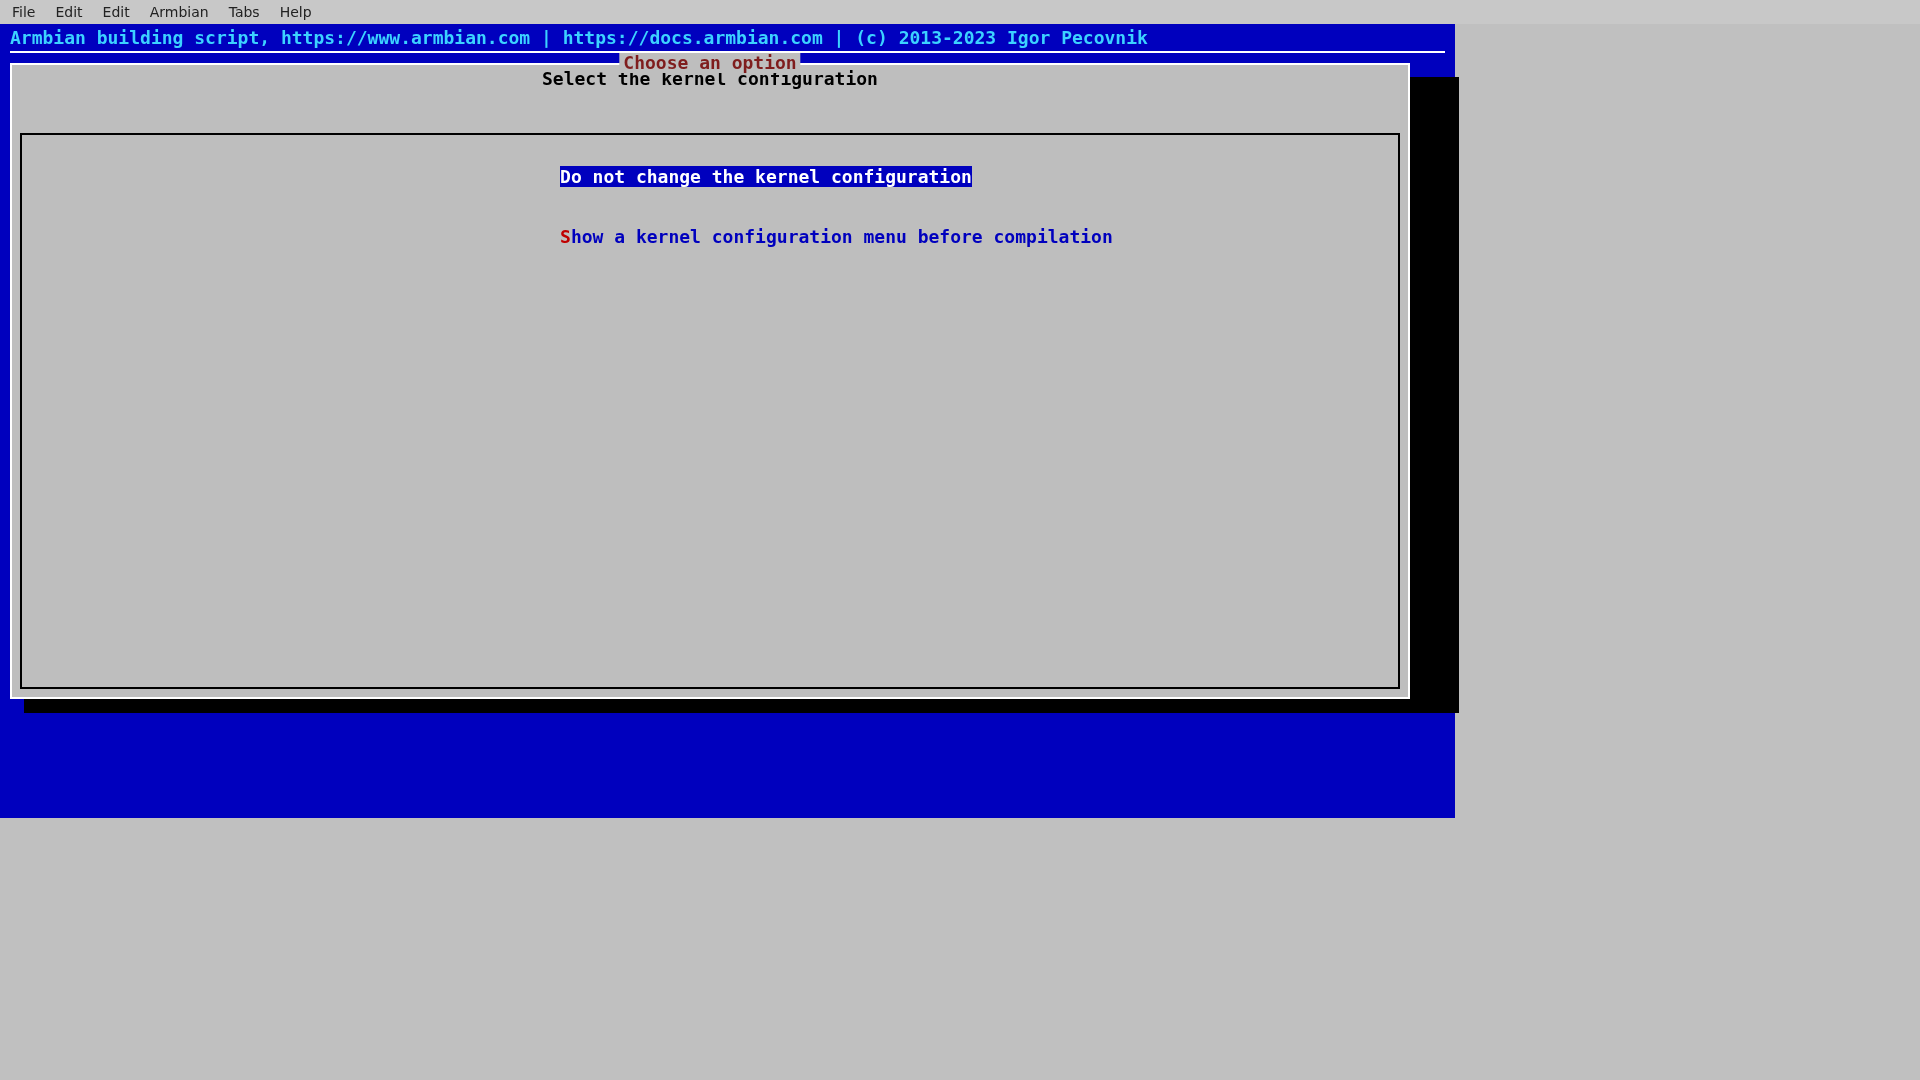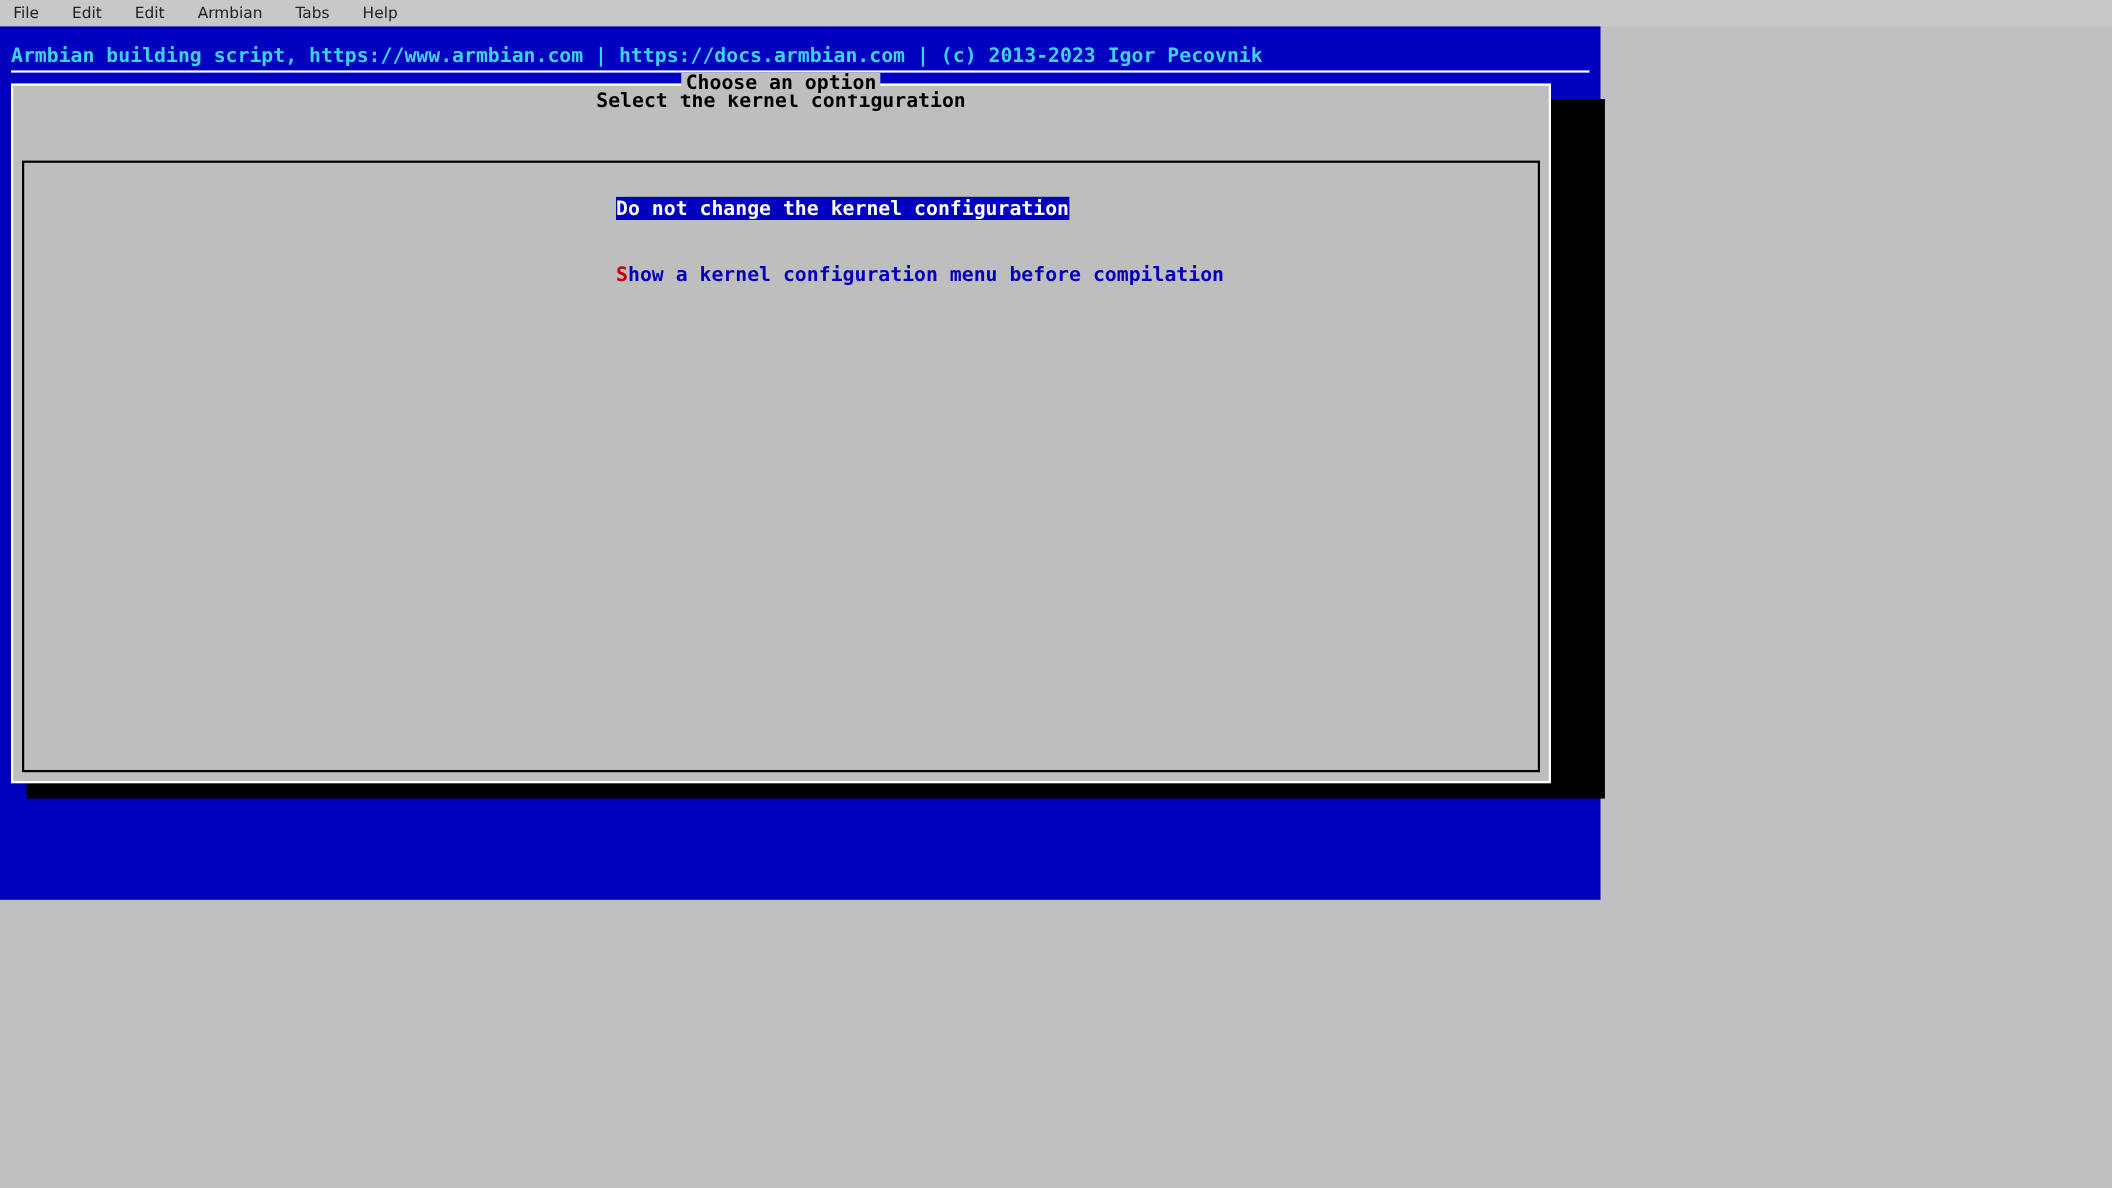--- a/index.html
+++ b/index.html
@@ -14,40 +14,40 @@
 
   .menubar {
     height: 24px;
     background: #c8c8c8;
     display: flex;
     align-items: center;
     padding: 0 4px;
     font-family: "DejaVu Sans", sans-serif;
     font-size: 14px;
     color: #222;
-    gap: 14px;
+    gap: 4px;
   }
   .menubar .mitem { padding: 2px 8px; cursor: default; }
 
   .terminal {
     width: 1455px;
     height: 794px;
     background: #0000be;
     color: #bebebe;
     line-height: 20px;
     font-family: "DejaVu Sans Mono", "Liberation Mono", monospace;
     font-size: 18px;
     font-weight: bold;
     position: relative;
     padding: 0 10px;
   }
   .term-header {
     white-space: pre;
     color: #3cd2ff;
-    padding-top: 17px;
+    padding-top: 4px;
   }
   .term-rule {
     height: 2px;
     background: #ffffff;
     margin: 3px 0 10px 0;
   }
   .shadow-wrap {
     position: relative;
     margin-top: 4px;
   }
@@ -68,21 +68,21 @@
     border: 2px solid #ffffff;
     padding: 2px 8px 8px 8px;
     width: 1400px;
   }
   .dialog-title {
     position: absolute;
     top: -12px;
     left: 50%;
     transform: translateX(-50%);
     background: #bebebe;
-    color: #000000;
+    color: #7f1d1d;
     padding: 0 4px;
     white-space: pre;
   }
   .dialog-prompt {
     color: #000000;
     padding: 2px 0 4px 0;
     white-space: pre;
     text-align: center;
   }
   .inner-box {

